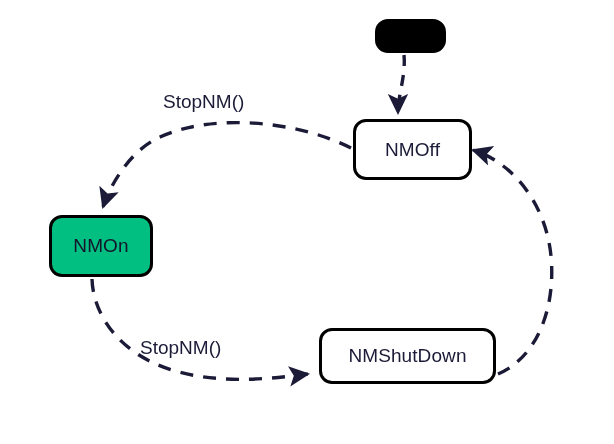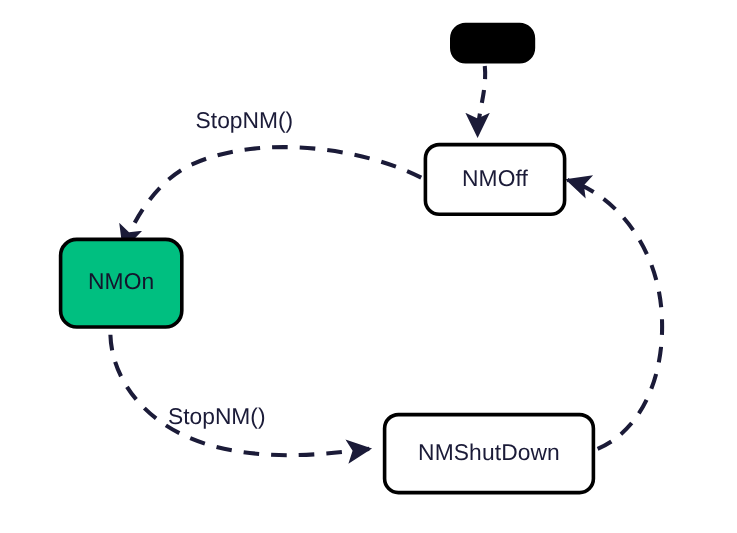--- a/index.html
+++ b/index.html
@@ -51,22 +51,22 @@
   .edge-label {
     position: absolute;
     color: #1b1b38;
     font-size: 19px;
     font-family: "Liberation Sans", sans-serif;
     white-space: nowrap;
   }
   
   #node-initial   { left: 375px; top: 19px;  width: 71px;  height: 34px; }
   #node-nmoff     { left: 353px; top: 119px; width: 119px; height: 61px; }
-  #node-nmon      { left: 49px;  top: 198px; width: 104px; height: 76px; border-radius: 15px; }
-  #node-nmshutdown{ left: 319px; top: 344px; width: 177px; height: 68px; }
+  #node-nmon      { left: 49px;  top: 215px; width: 104px; height: 62px; }
+  #node-nmshutdown{ left: 319px; top: 328px; width: 177px; height: 56px; }
   
   #label-startnm  { left: 163px; top: 91px; }
   #label-stopnm   { left: 140px; top: 337px; }
 </style>
 </head>
 <body>
 
 <div id="diagram-canvas">
 
   <svg id="edges-layer" viewBox="0 0 614 444" xmlns="http://www.w3.org/2000/svg">

